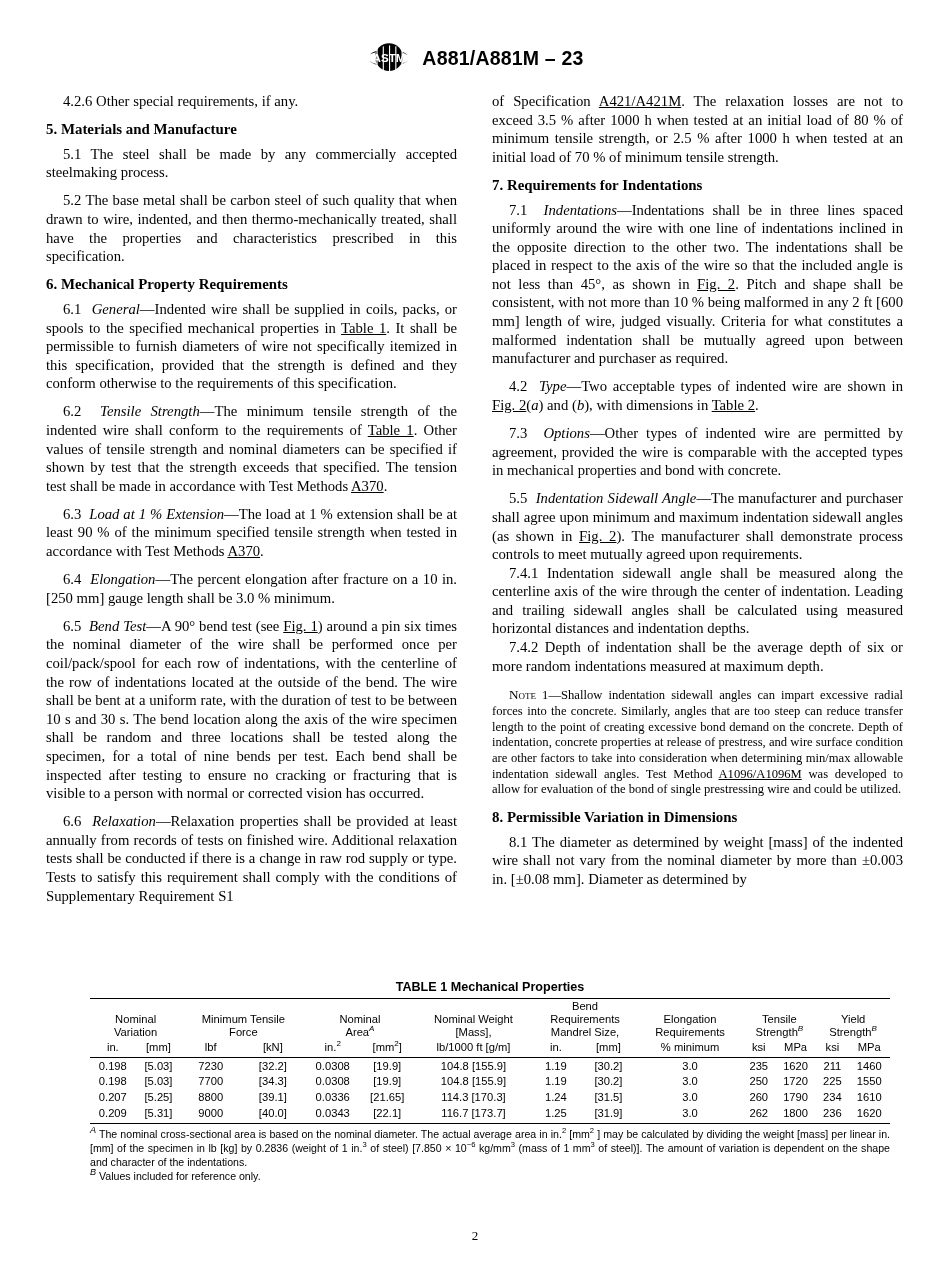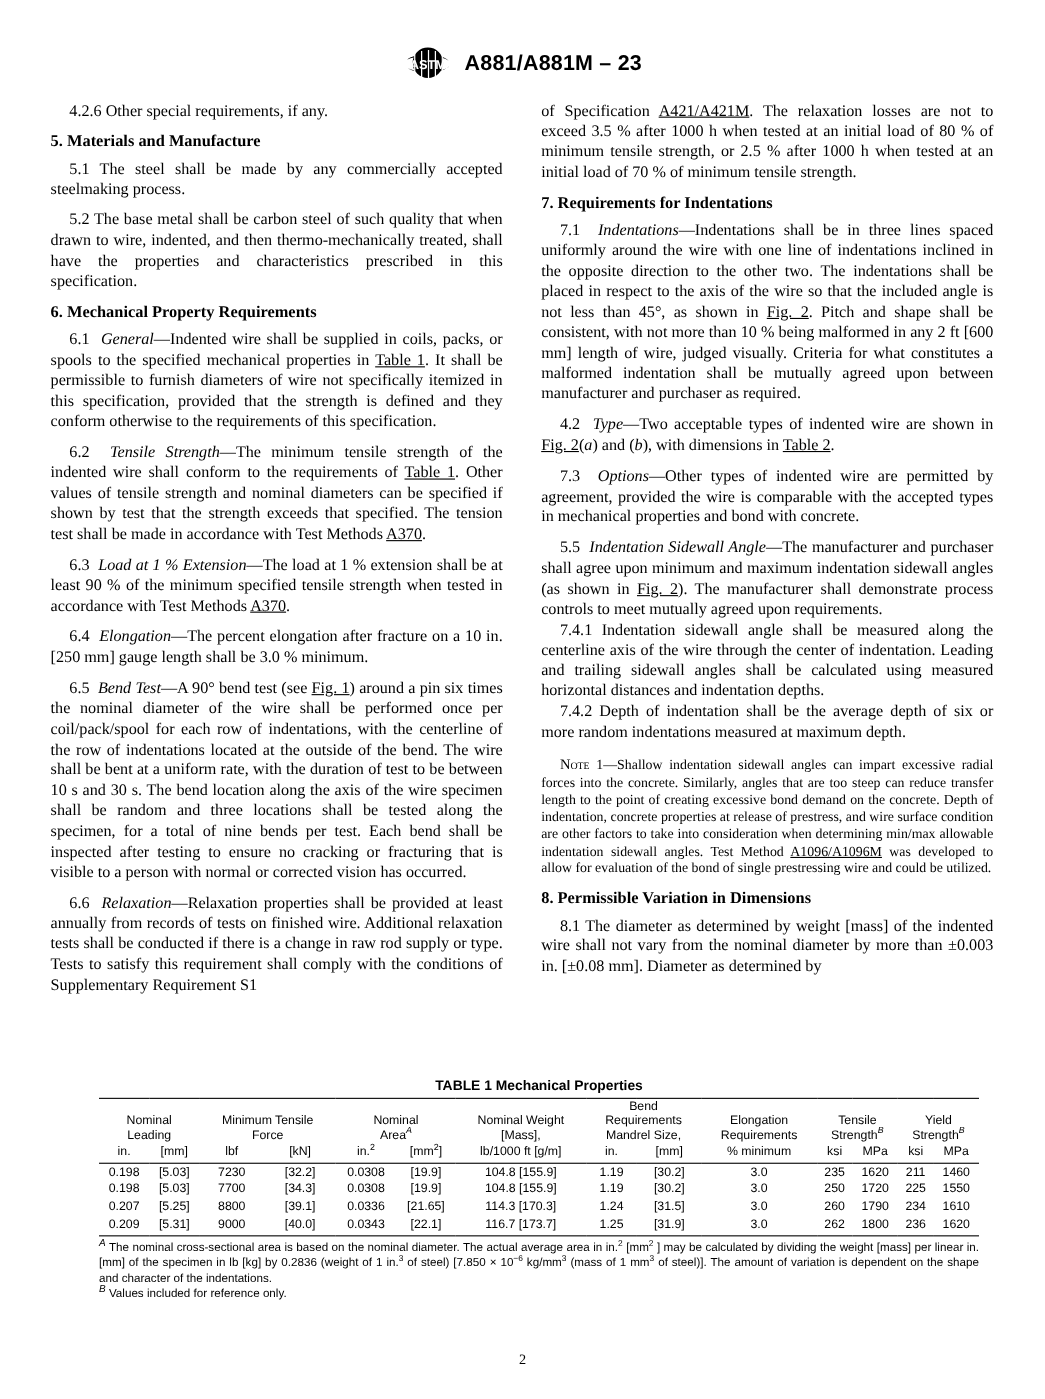--- a/index.html
+++ b/index.html
@@ -248,21 +248,21 @@
   </div>
 
   <div class="table-wrap">
     <div class="table-title">TABLE 1 Mechanical Properties</div>
 
     <table class="mech">
       <thead>
         <tr class="grouphdr tbl-rule-top">
           <th colspan="2">
               <div>Nominal</div>
-              <div>Leading</div>
+              <div>Variation</div>
             </th>
           <th colspan="2">
               <div>Minimum Tensile</div>
               <div>Force</div>
             </th>
           <th colspan="2">
               <div>Nominal</div>
               <div>Area<sup class="it">A</sup></div>
             </th>
           <th colspan="1">

